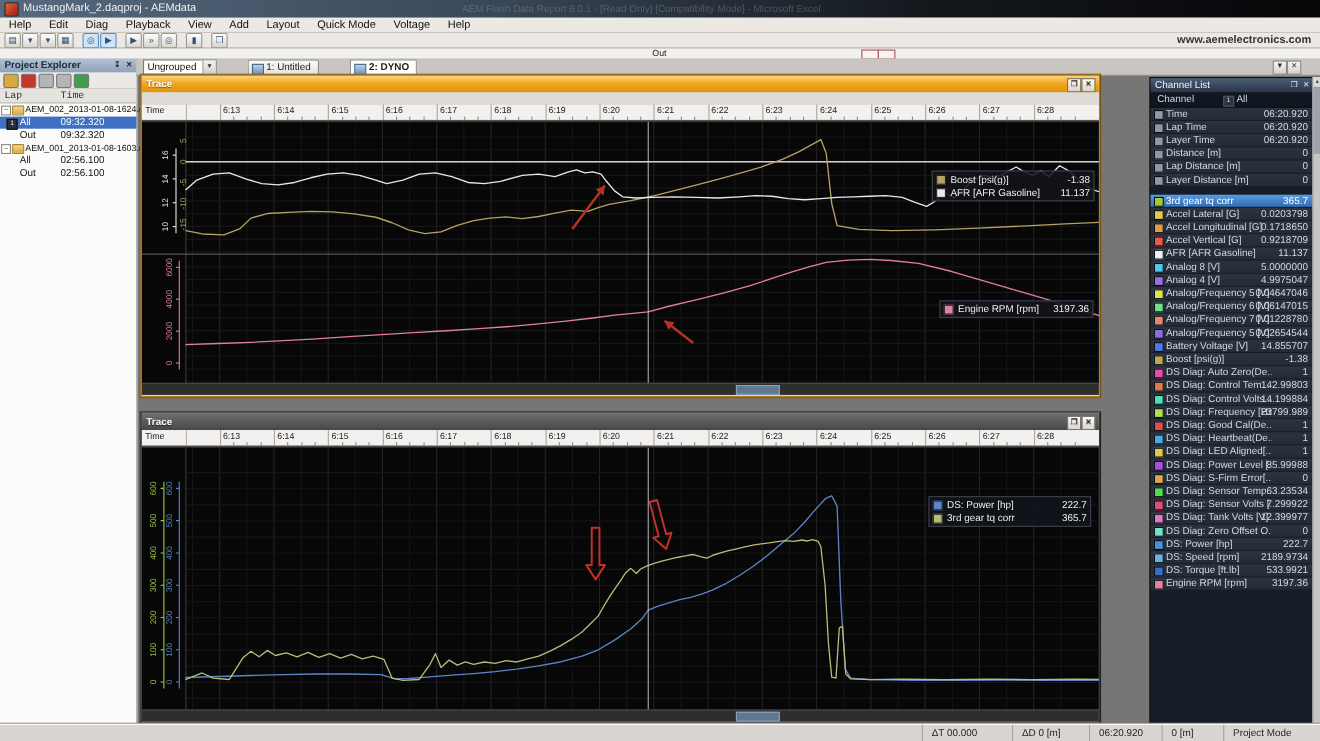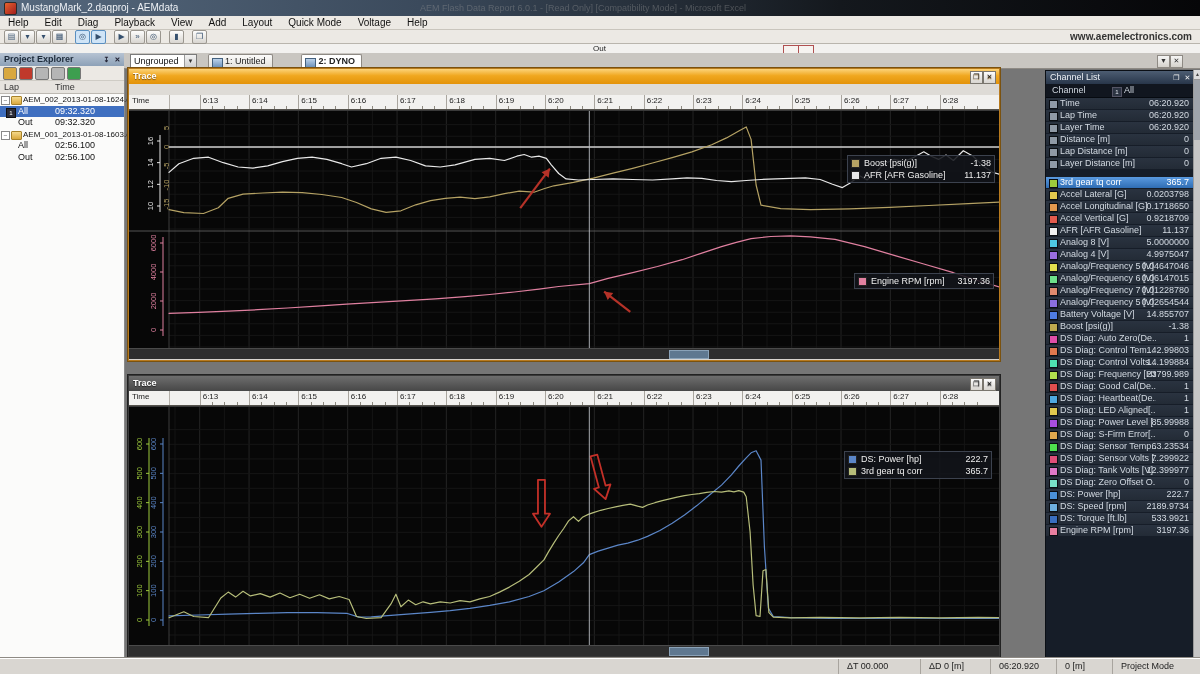--- a/index.html
+++ b/index.html
@@ -29,40 +29,40 @@
   .redbox{position:absolute;top:1px;width:14px;height:7px;border:1px solid #b05050;background:#f6f3f0;}
   .redbox.b1{left:783px;} .redbox.b2{left:798px;}
   
   .pexp{position:absolute;left:0;top:53px;width:124px;height:605px;background:#fbfbfa;
     border-right:1px solid #8a8a8a;font-size:9px;}
   .pexp-head{height:13px;background:linear-gradient(#b6c3d3,#8da1b7);color:#1c2a3a;font-weight:bold;
     font-size:9px;line-height:13px;padding-left:4px;position:relative;}
   .phbtn{position:absolute;top:2px;width:9px;height:9px;font-size:7px;line-height:9px;text-align:center;color:#223;}
   .pexp-tools{height:14px;background:#ece9e4;border-bottom:1px solid #cfccc5;position:relative;}
   .pico{position:absolute;top:1px;width:12px;height:11px;border-radius:2px;font-size:8px;line-height:11px;text-align:center;}
-  .pexp-cols{height:12px;background:#e6e3de;border-bottom:1px solid #bdb9b2;line-height:12px;color:#333;position:relative;}
+  .pexp-cols{height:12px;background:#e6e3de;border-bottom:1px solid #bdb9b2;line-height:12px;color:#333;position:relative;font-family:Liberation Mono, monospace;}
   .pexp-cols .c1{position:absolute;left:4px;} .pexp-cols .c2{position:absolute;left:55px;}
   .trow{height:11.5px;line-height:11.5px;position:relative;color:#111;white-space:nowrap;}
   .trow.sel{background:#3f6fc0;color:#fff;}
   .trow .exp{position:absolute;left:1px;top:2px;width:7px;height:7px;border:1px solid #888;background:#fff;
     font-size:6px;line-height:6px;text-align:center;color:#333;}
   .trow .fold{position:absolute;left:11px;top:2px;width:9px;height:7px;background:linear-gradient(#f5d98a,#d9a83f);border:1px solid #a8832a;border-radius:1px;}
   .trow .fname{position:absolute;left:23px;font-size:8px;}
   .trow .lap{position:absolute;left:18px;} .trow .tm{position:absolute;left:55px;}
   .trow .badge{position:absolute;left:6px;top:2px;width:8px;height:8px;background:#2c2c38;color:#fff;
     font-size:6px;line-height:8px;text-align:center;border:1px solid #111;}
   
   .tabstrip{position:absolute;left:124px;top:53px;width:1076px;height:15px;background:#c9c6c1;
     border-bottom:1px solid #8e8a84;}
   .combo{position:absolute;left:6px;top:1px;width:62px;height:12px;background:#fff;border:1px solid #7a7a7a;
     font-size:9px;line-height:12px;padding-left:3px;color:#111;}
   .combo .dd{position:absolute;right:0;top:0;width:11px;height:12px;background:linear-gradient(#f2f2f2,#cfcfcf);
     border-left:1px solid #9a9a9a;font-size:6px;text-align:center;line-height:12px;color:#333;}
   .tab{position:absolute;top:1px;height:13px;background:linear-gradient(#fbfbfa,#e3e0da);border:1px solid #8e8a84;
-    border-bottom:none;border-radius:2px 2px 0 0;font-size:9px;line-height:13px;padding:0 6px 0 16px;color:#222;}
+    border-bottom:none;border-radius:2px 2px 0 0;font-size:9px;line-height:13px;padding:0 6px 0 16px;color:#222;margin-left:17px;}
   .tab .ticon{position:absolute;left:3px;top:3px;width:9px;height:8px;background:linear-gradient(#bcd2ea,#6f93bb);border:1px solid #44617e;}
   .tab.active{background:#fff;font-weight:bold;}
   .tsbtn{position:absolute;top:2px;width:11px;height:11px;border:1px solid #8e8a84;background:linear-gradient(#f5f5f4,#d5d2cc);
     font-size:7px;line-height:10px;text-align:center;color:#333;}
   
   .win{position:absolute;left:128px;width:870px;background:#d6d3ce;}
   .win1{top:68px;height:291px;border:1px solid #b87a1e;box-shadow:0 0 0 1px #7a5210;}
   .win2{top:375px;height:280px;border:1px solid #3a3a3a;box-shadow:0 0 0 1px #222;}
   .wtitle{position:absolute;left:0;top:0;right:0;height:15px;color:#fff;font-size:9px;line-height:15px;
     padding-left:4px;font-weight:bold;}

